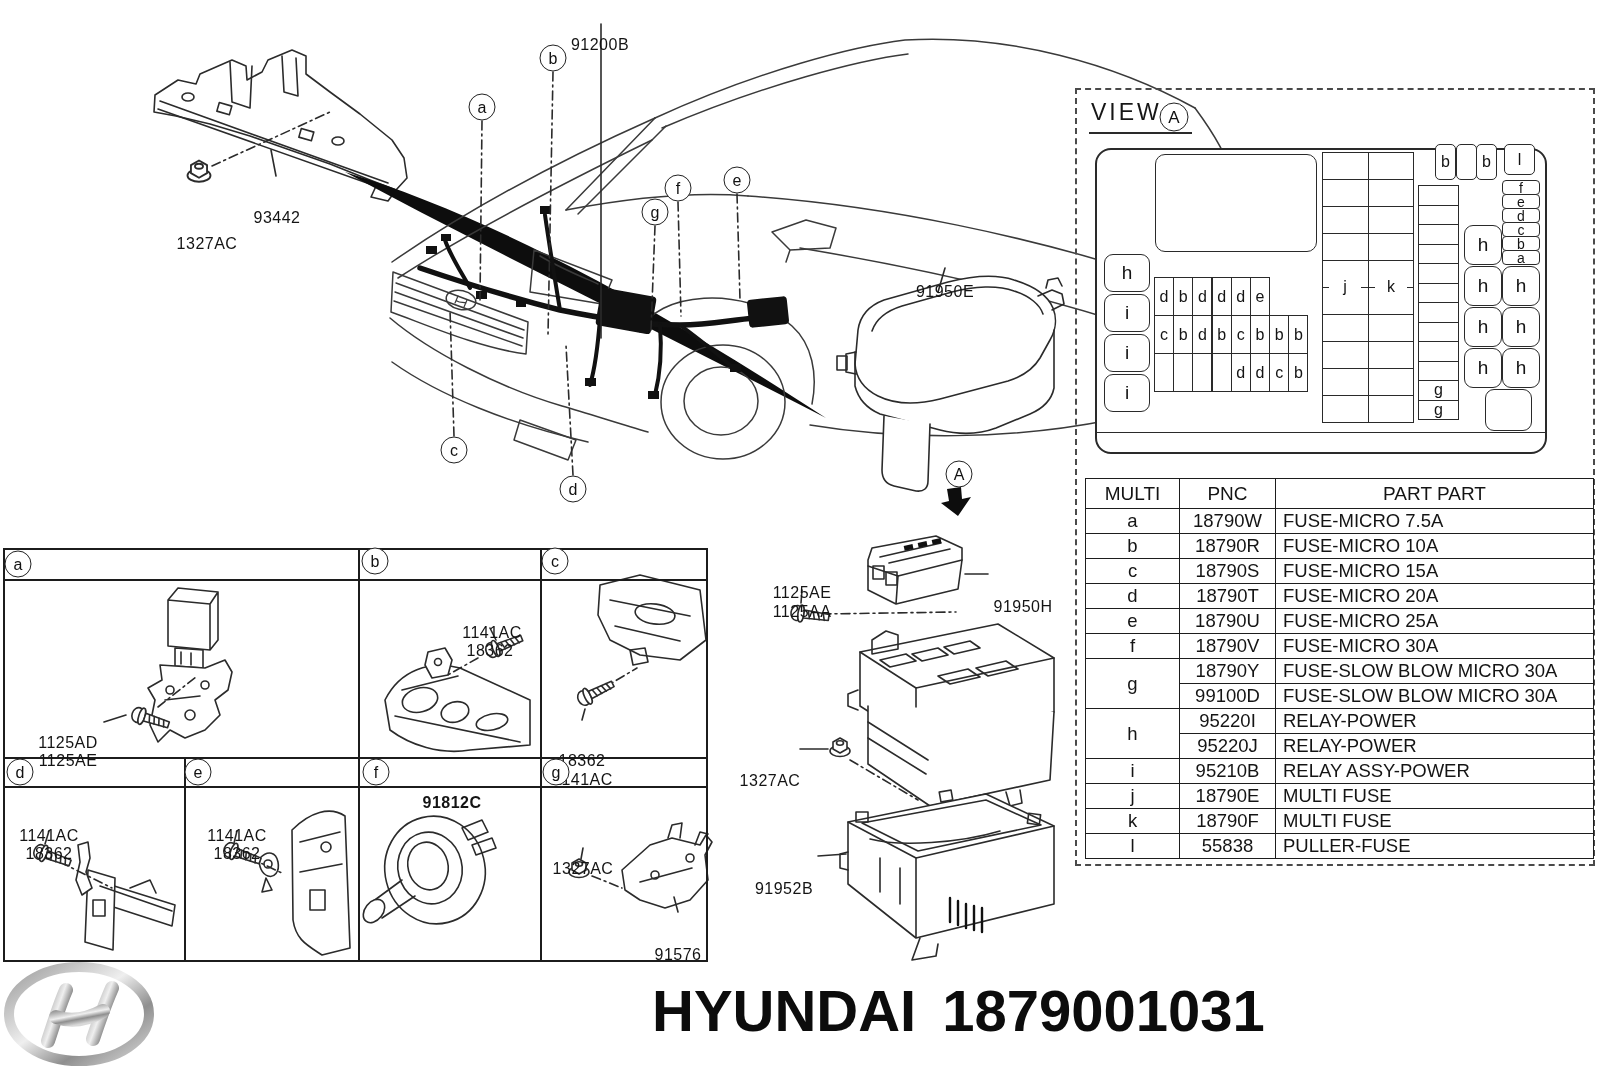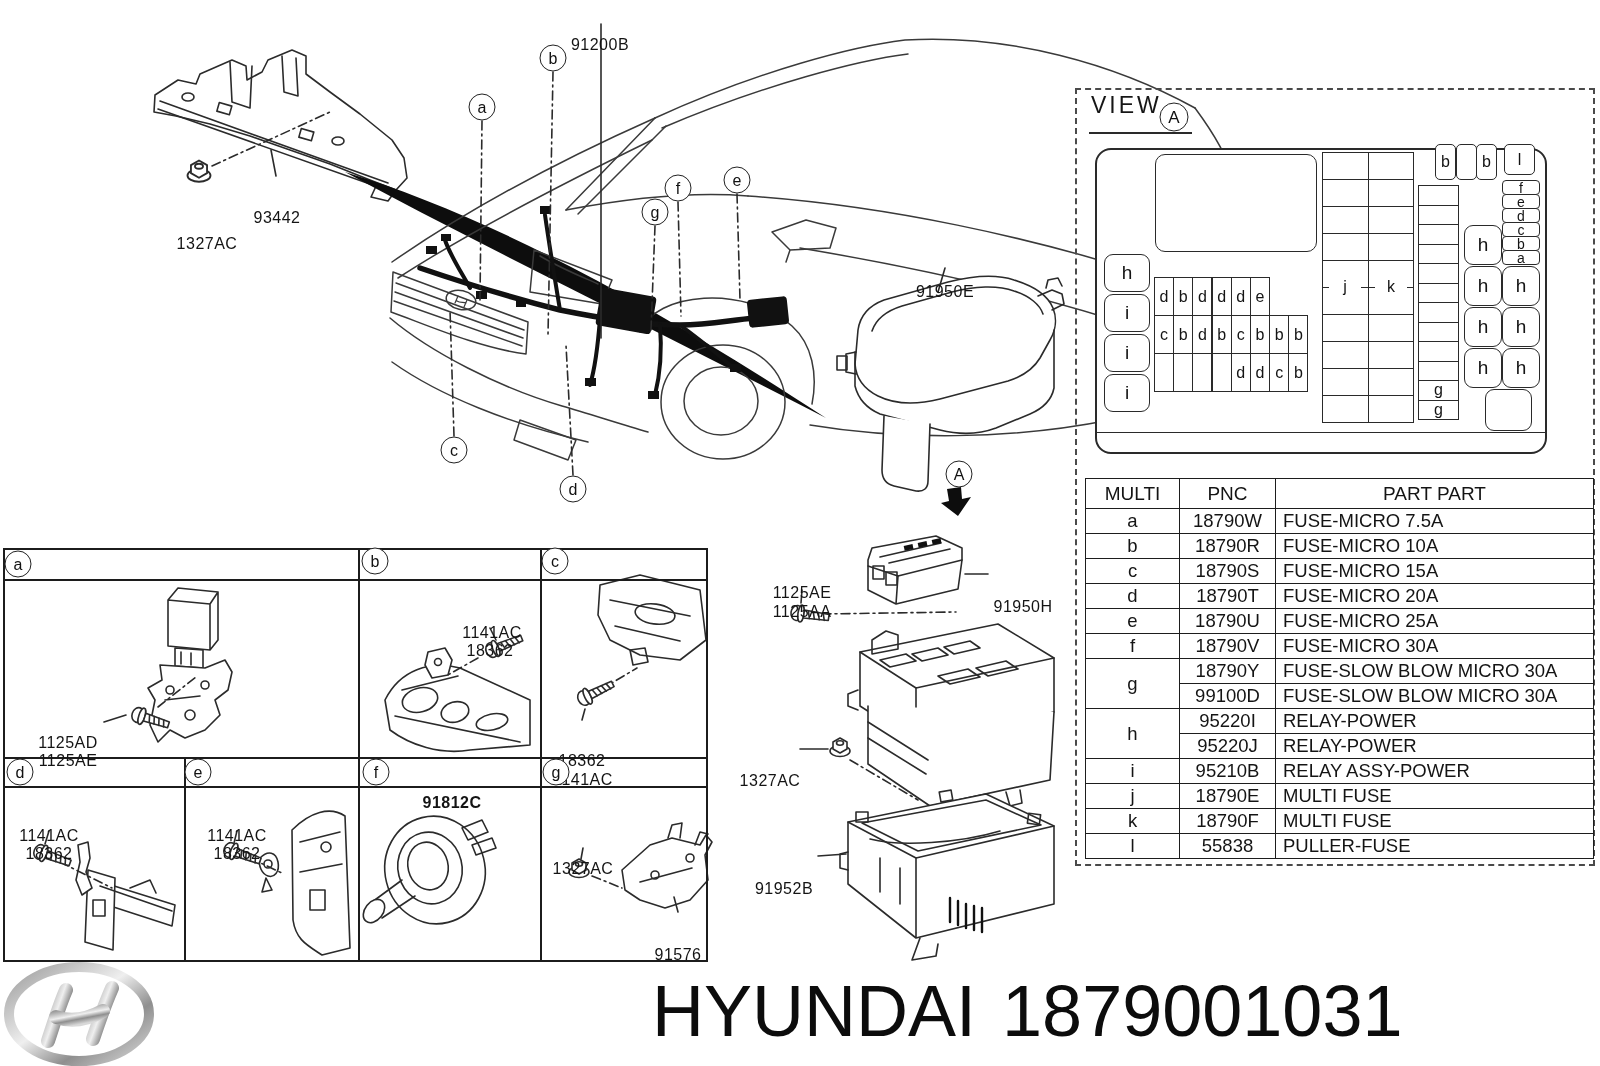--- a/index.html
+++ b/index.html
@@ -27,22 +27,22 @@
        align-items:center;justify-content:center;font-size:16px;box-sizing:border-box;color:#141414;}
   .vround{border-radius:9px;border-width:1.5px;font-size:19px;}
   
   #parts-table{position:absolute;left:1085px;top:478px;border-collapse:collapse;table-layout:fixed;background:#fff;}
   #parts-table td,#parts-table th{border:1.6px solid #1d1d1d;font-weight:400;
        font-size:18.5px;color:#141414;padding:0;overflow:hidden;white-space:nowrap;}
   #parts-table th{height:29px;font-size:19px;}
   #parts-table td{height:24px;text-align:center;}
   #parts-table td.nm{text-align:left;padding-left:7px;}
   
-  #footer-text{position:absolute;left:652px;top:966px;font-size:72px;line-height:90px;
-       color:#0c0c0c;letter-spacing:0;white-space:nowrap;}
+  #footer-text{position:absolute;left:652px;top:966px;font-size:58px;line-height:90px;
+       color:#0c0c0c;letter-spacing:0;white-space:nowrap;font-weight:bold;}
   #footer-text span{margin-right:0;}
   #footer-text .num{margin-left:26px;}
 </style>
 </head>
 <body>
 
 <svg class="abs" style="left:0;top:0" width="1600" height="1066" viewBox="0 0 1600 1066" fill="none" stroke="#2b2b2b" stroke-width="1.6" stroke-linejoin="round" stroke-linecap="round">
   <defs>
     <g id="bolt">
       <ellipse cx="0" cy="0" rx="6" ry="7.5" fill="#fff"></ellipse>
@@ -294,21 +294,21 @@
 <div class="gridline" style="left:358px;top:548px;width:2px;height:209px"></div>
 <div class="gridline" style="left:540px;top:548px;width:2px;height:209px"></div>
 <div class="gridline" style="left:3px;top:757px;width:705px;height:2px"></div>
 <div class="gridline" style="left:184px;top:757px;width:2px;height:205px"></div>
 <div class="gridline" style="left:358px;top:757px;width:2px;height:205px"></div>
 <div class="gridline" style="left:540px;top:757px;width:2px;height:205px"></div>
 <div class="gridline" style="left:3px;top:579px;width:705px;height:1.6px"></div>
 <div class="gridline" style="left:3px;top:786px;width:705px;height:1.6px"></div>
 
 <div class="abs" id="view-a">
-  <div class="va-title" style="left:14px;top:2px">VIEW</div>
+  <div class="va-title" style="left:14px;top:9px">VIEW</div>
   <div class="callout big" style="left:97px;top:27px">A</div>
   <div class="va-underline" style="left:12px;top:42px;width:103px"></div>
   <div id="fusebox" style="left:18px;top:58px;width:452px;height:306px">
     <div id="fusebox-footer"></div>
   </div>
   <div class="vcell" style="left:78px;top:64px;width:162px;height:98px;border-radius:10px;border-width:1.6px"></div>
 
 <div class="vcell vround" style="left: 27px; top: 164px; width: 46px; height: 38px;">h</div>
     <div class="vcell vround" style="left: 27px; top: 204px; width: 46px; height: 38px;">i</div>
     <div class="vcell vround" style="left: 27px; top: 244px; width: 46px; height: 38px;">i</div>

